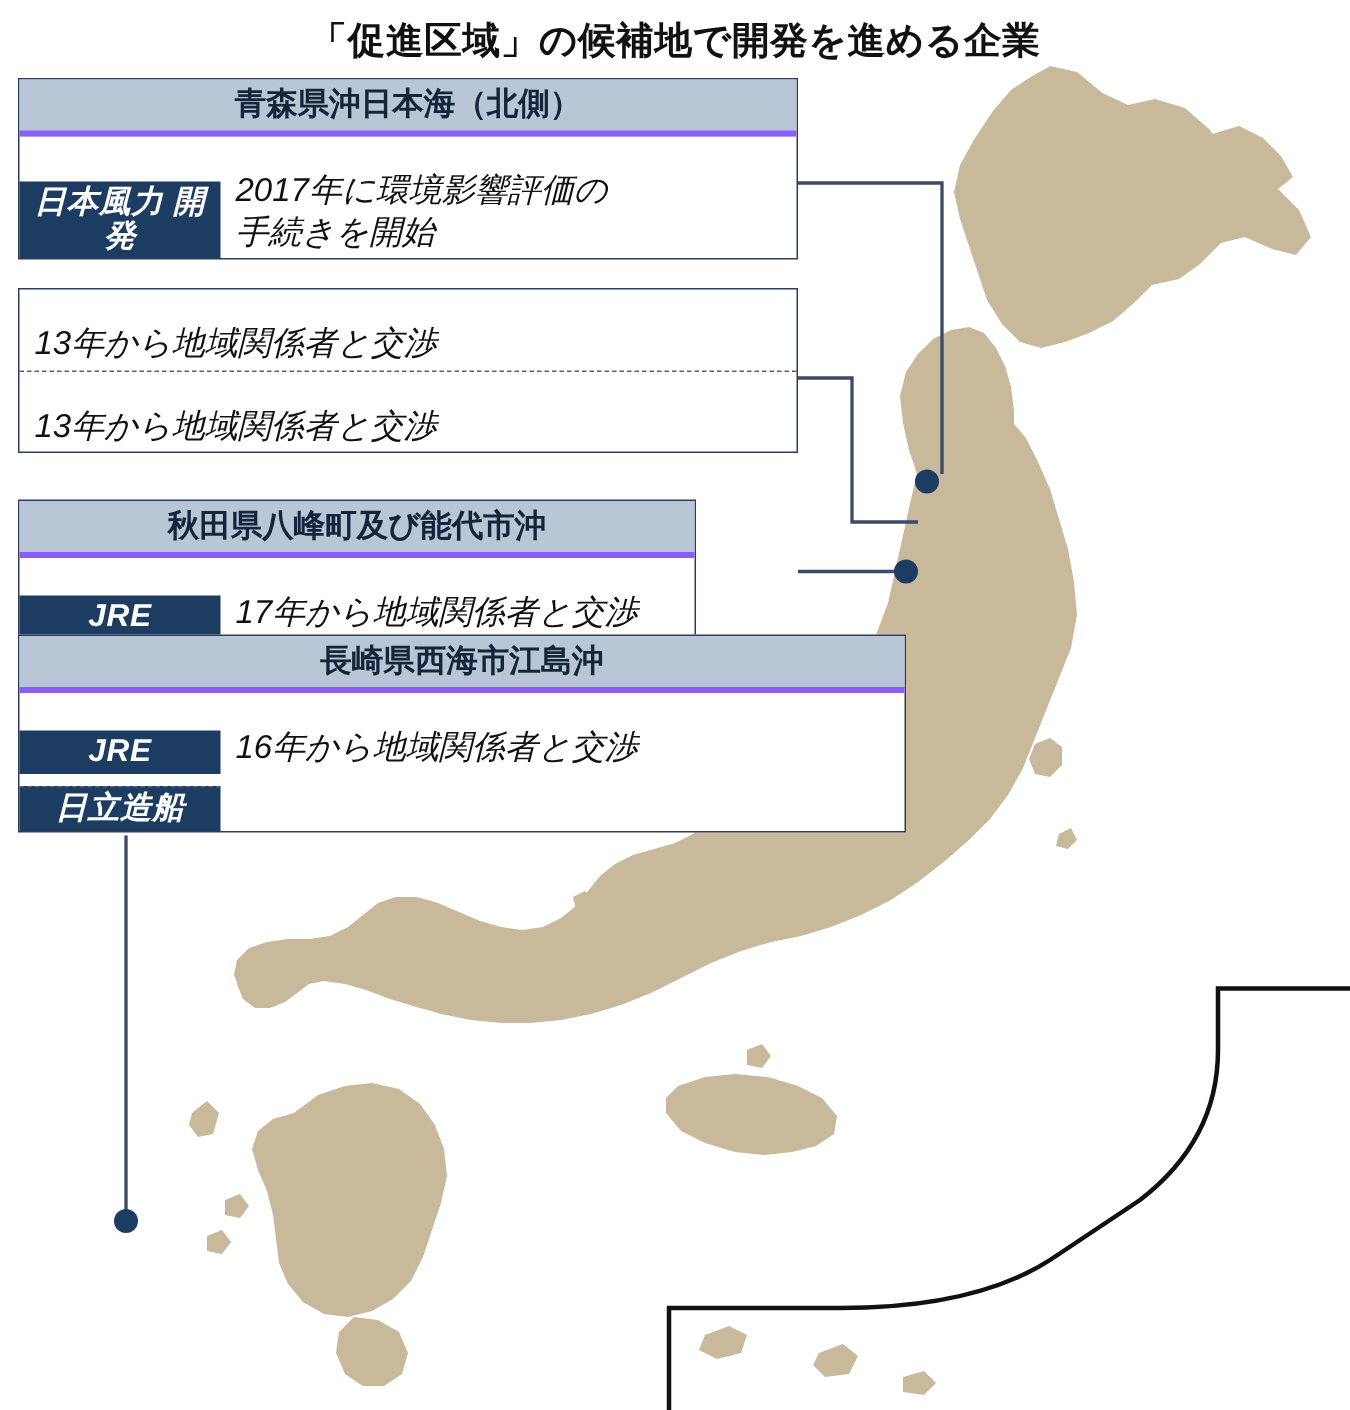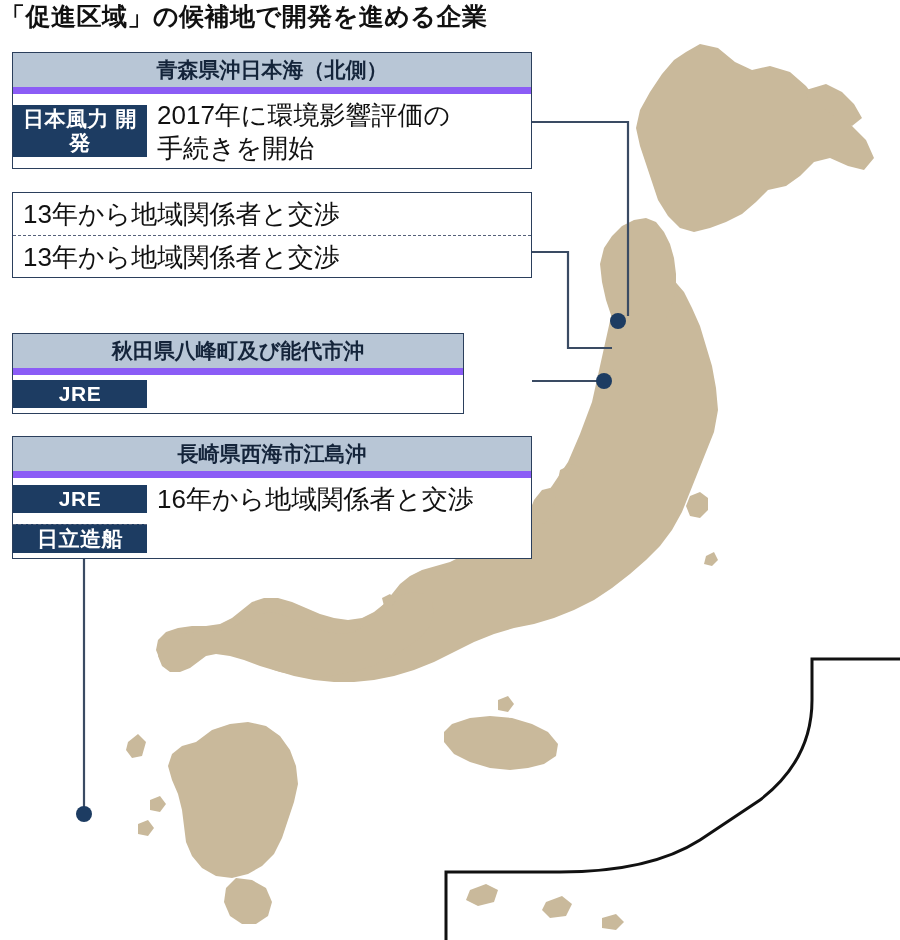--- a/index.html
+++ b/index.html
@@ -16,23 +16,23 @@
     width: 900px;
     height: 940px;
     overflow: hidden;
     background: #ffffff;
   }
 
   
   #title {
     position: absolute;
     left: 0;
-    top: 0;
-    width: 900px;
-    text-align: left;
+    top: 10px;
+    width: 900px;
+    text-align: center;
     font-size: 25px;
     font-weight: bold;
     letter-spacing: 0.5px;
     color: #111111;
     white-space: nowrap;
   }
 
   
   #map-layer {
     position: absolute;
@@ -60,28 +60,29 @@
     box-sizing: border-box;
   }
   .card-header {
     background: #b8c6d6;
     color: #14243a;
     font-size: 21px;
     font-weight: bold;
     text-align: center;
     line-height: 34px;
     height: 34px;
-    border-bottom: 7px solid #8b5cf6;
+    border-bottom: 4px solid #8b5cf6;
     white-space: nowrap;
     overflow: hidden;
   }
   .card-row {
     display: flex;
-    align-items: center;
+    align-items: flex-end;
     min-height: 38px;
+    font-style: italic;
   }
   .card-row + .card-row .row-label,
   .card-row + .card-row .row-text {
     border-top: 1px dashed #55617a;
   }
   .row-label {
     width: 134px;
     flex: 0 0 134px;
     background: #1d3c62;
     color: #ffffff;
@@ -91,35 +92,35 @@
     align-items: center;
     justify-content: center;
     text-align: center;
     box-sizing: border-box;
     line-height: 1.15;
     padding: 2px 0;
     letter-spacing: 0.5px;
   }
   .row-text {
     flex: 1 1 auto;
-    font-size: 26px;
+    font-size: 22px;
     color: #111111;
     display: flex;
     align-items: center;
     box-sizing: border-box;
-    padding: 5px 6px 4px 10px;
+    padding: 22px 6px 4px 10px;
     line-height: 1.25;
     white-space: pre-line;
   }
 
   
   #card-0 { left: 12px; top: 52px;  width: 520px; }
   #card-1 { left: 12px; top: 192px; width: 520px; }
   #card-2 { left: 12px; top: 333px; width: 452px; }
-  #card-3 { left: 12px; top: 436px; width: 520px; }
+  #card-3 { left: 12px; top: 423px; width: 592px; }
 
   #card-0 .row-label { line-height: 1.12; }
 </style>
 </head>
 <body>
 
 <div id="page">
 
   <div id="map-layer">
     <svg width="900" height="940" viewBox="0 0 900 940" xmlns="http://www.w3.org/2000/svg" aria-hidden="true">
@@ -198,20 +199,21 @@
     </div>
     <div class="card-row">
       <div class="row-text">13年から地域関係者と交渉</div>
     </div>
   </div>
 
   <div class="card" id="card-2">
     <div class="card-header">秋田県八峰町及び能代市沖</div>
     <div class="card-row">
       <div class="row-label">JRE</div>
+      <div class="row-text">17年から地域関係者と交渉</div>
     </div>
   </div>
 
   <div class="card" id="card-3">
     <div class="card-header">長崎県西海市江島沖</div>
     <div class="card-row">
       <div class="row-label">JRE</div>
       <div class="row-text">16年から地域関係者と交渉</div>
     </div>
     <div class="card-row">

